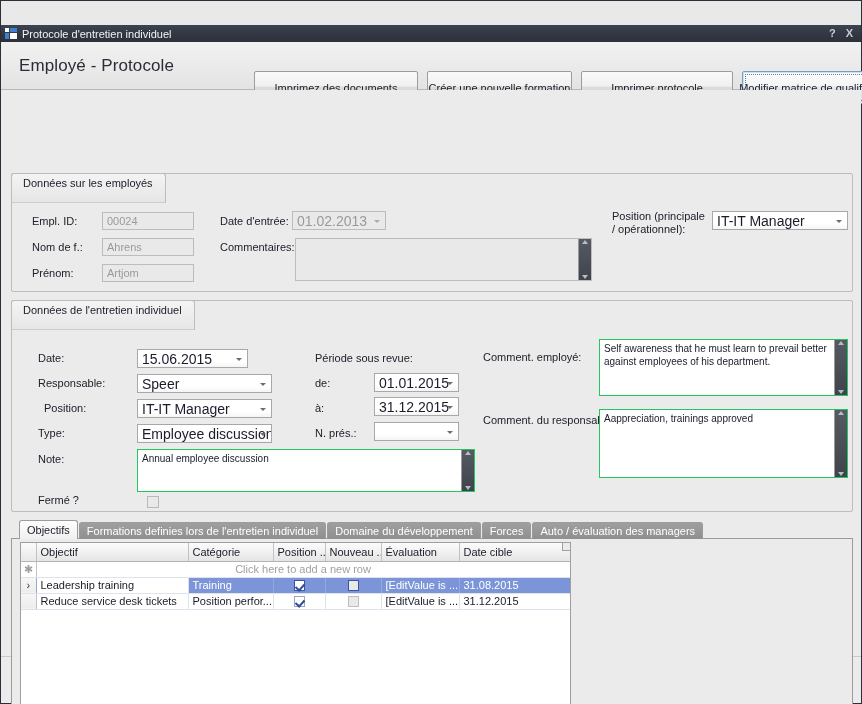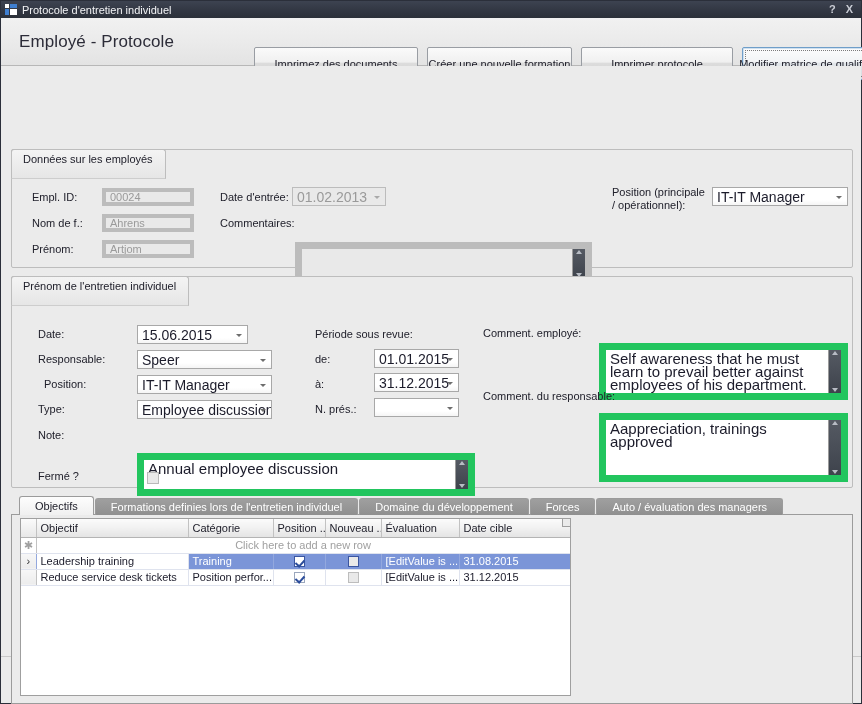--- a/index.html
+++ b/index.html
@@ -23,20 +23,21 @@
     display: flex; flex-direction: column;
   }
 
   
   .titlebar {
     height: 17px; flex: 0 0 17px;
     background: linear-gradient(to bottom, #3d4351 0%, #333844 50%, #2b3039 100%);
     display: flex; align-items: center;
     padding: 0 2px 0 4px;
     box-sizing: border-box;
+    margin-top: 24px;
   }
   .title-icon {
     width: 12px; height: 11px;
     margin-right: 5px;
     position: relative;
     flex: 0 0 auto;
   }
   .title-icon i {
     position: absolute; display: block;
   }
@@ -122,21 +123,21 @@
     font-size: 11px; color: #21212c;
     box-sizing: border-box;
     white-space: nowrap;
   }
   .group-body { padding-top: 20px; }
 
   
   .lbl { font-size: 11px; color: #21212c; white-space: nowrap; }
   .fld {
     box-sizing: border-box;
-    border: 4px solid #be185d;
+    border: 1px solid #be185d;
     background: #ffffff;
     height: 18px;
     font-size: 11px; color: #1b1b2a;
     padding: 0 4px;
     line-height: 16px;
     display: flex; align-items: center;
     white-space: nowrap; overflow: hidden;
   }
   .fld.disabled {
     background: #e9e9e9; color: #9a9a9a;
@@ -159,26 +160,25 @@
     width: 0; height: 0;
     border-left: 3px solid transparent;
     border-right: 3px solid transparent;
     border-top: 3px solid #6d6d6d;
     margin-top: -1px;
   }
   .combo.disabled .arrow { border-top-color: #a9a9a9; }
 
   .memo {
     box-sizing: border-box;
-    border: 7px solid #22c55e;
+    border: 1px solid #22c55e;
     background: #ffffff;
     position: relative;
-    font-size: 15px; color: #1b1b2a;
+    font-size: 10px; color: #1b1b2a;
     overflow: hidden;
-    margin-top: 28px;
   }
   .memo.disabled { background: #e9e9e9; border-color: #bcbcbc; }
   .memo .txt {
     padding: 2px 4px;
     line-height: 13px;
     white-space: pre-wrap;
     margin-right: 14px;
   }
   .memo .sb {
     position: absolute; right: 0; top: 0; bottom: 0;
@@ -208,21 +208,21 @@
   
   .tabstrip {
     display: flex; align-items: flex-end;
     height: 19px;
     padding-left: 8px;
     box-sizing: border-box;
     position: relative; z-index: 2;
   }
   .tab {
     height: 17px; line-height: 16px;
-    padding: 0 15px;
+    padding: 0 7px;
     font-size: 11px;
     border: 1px solid #9b9b9b;
     border-bottom: none;
     border-top-left-radius: 3px; border-top-right-radius: 3px;
     background: linear-gradient(to bottom, #9f9f9f, #8f8f8f);
     color: #ffffff;
     margin-right: 1px;
     white-space: nowrap;
     cursor: default;
     box-sizing: border-box;
@@ -403,21 +403,21 @@
         <span class="lbl" style="position:absolute; left:600px; top:36px; width:95px; line-height:13px; white-space:normal;">Position (principale / opérationnel):</span>
         <div class="combo" style="position:absolute; left:700px; top:37px; width:136px;">
           <span>IT-IT Manager</span>
           <span class="arrow"></span>
         </div>
 
       </div>
     </div>
 
     <div class="group" style="position:absolute; left:10px; top:210px; width:842px; height:212px;">
-      <div class="group-caption">Prénom de l'entretien individuel</div>
+      <div class="group-caption">Données de l'entretien individuel</div>
       <div class="group-body">
 
         <span class="lbl" style="position:absolute; left:26px; top:51px;">Date:</span>
         <div class="combo" style="position:absolute; left:125px; top:48px; width:111px;">
           <span>15.06.2015</span>
           <span class="arrow"></span>
         </div>
 
         <span class="lbl" style="position:absolute; left:26px; top:76px;">Responsable:</span>
         <div class="combo" style="position:absolute; left:125px; top:73px; width:135px;">

